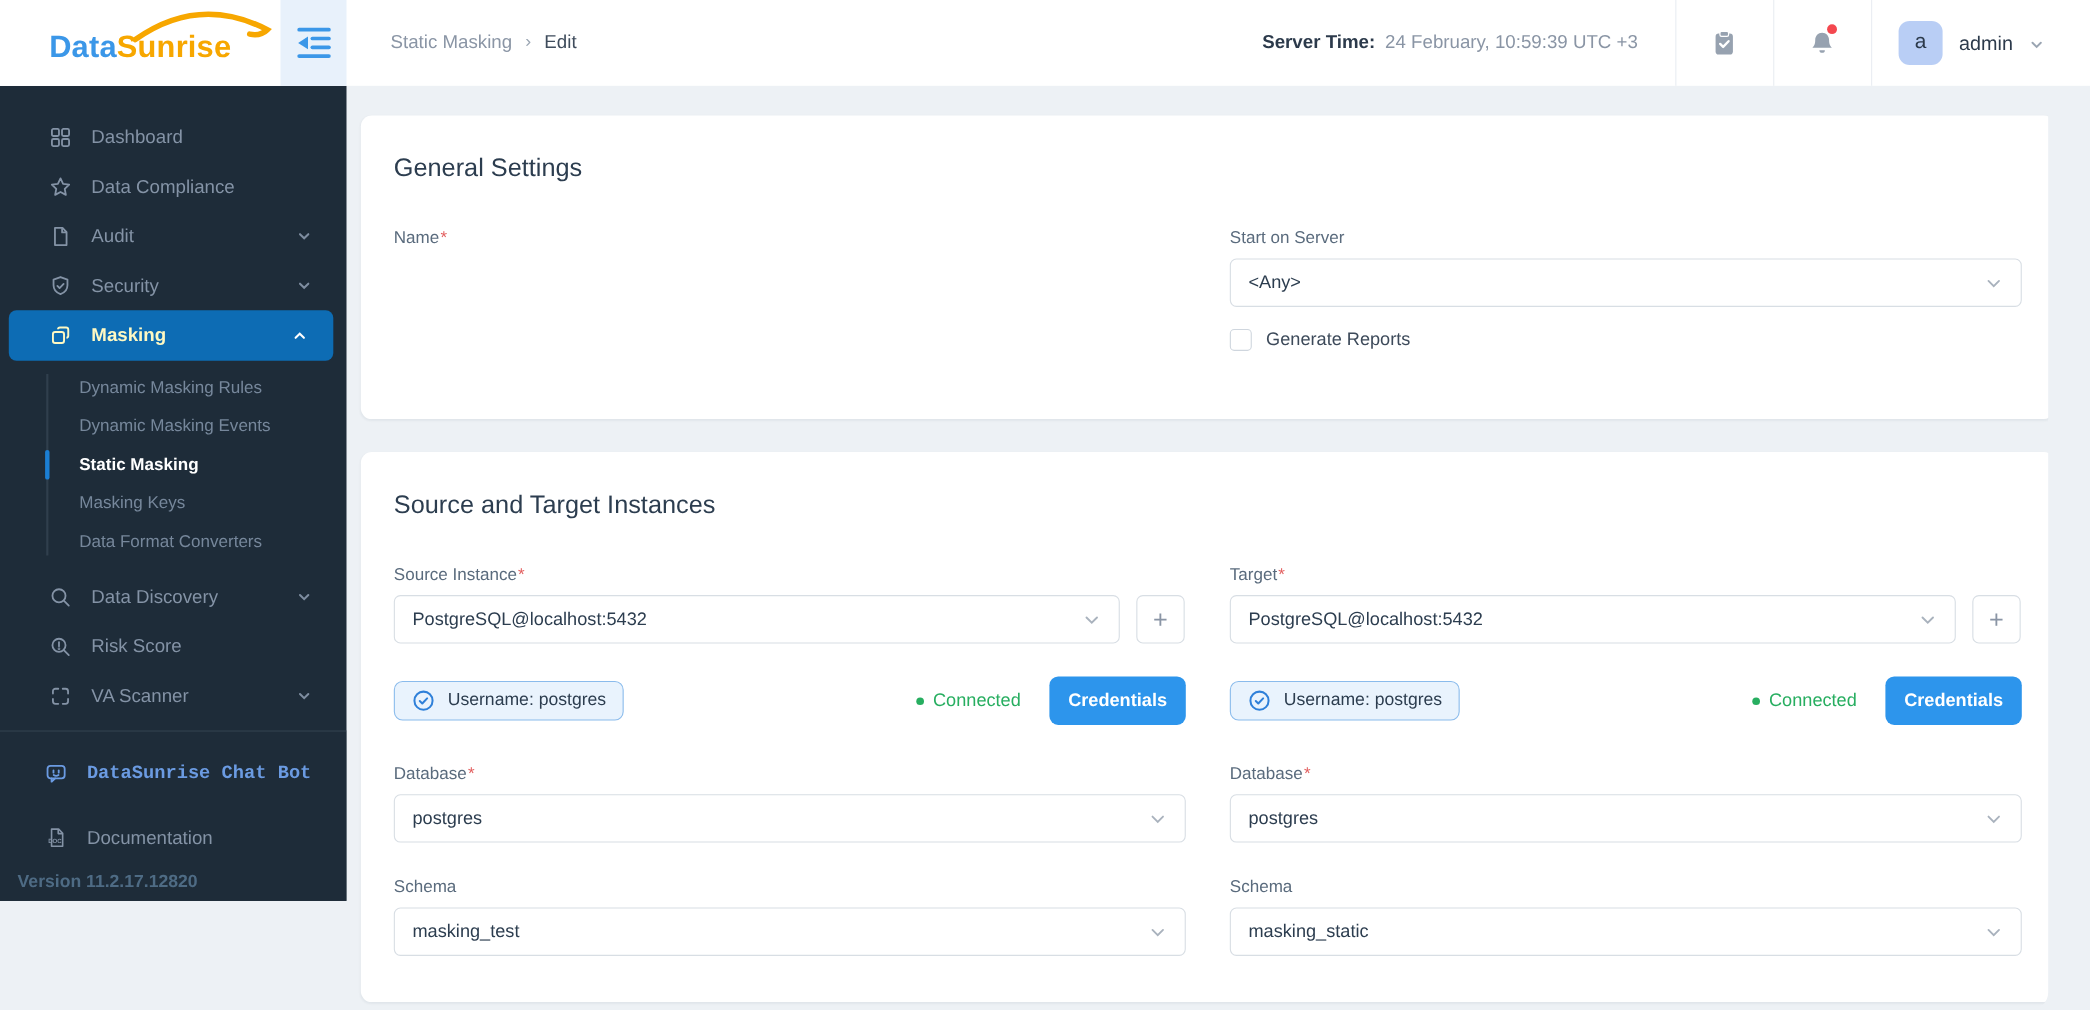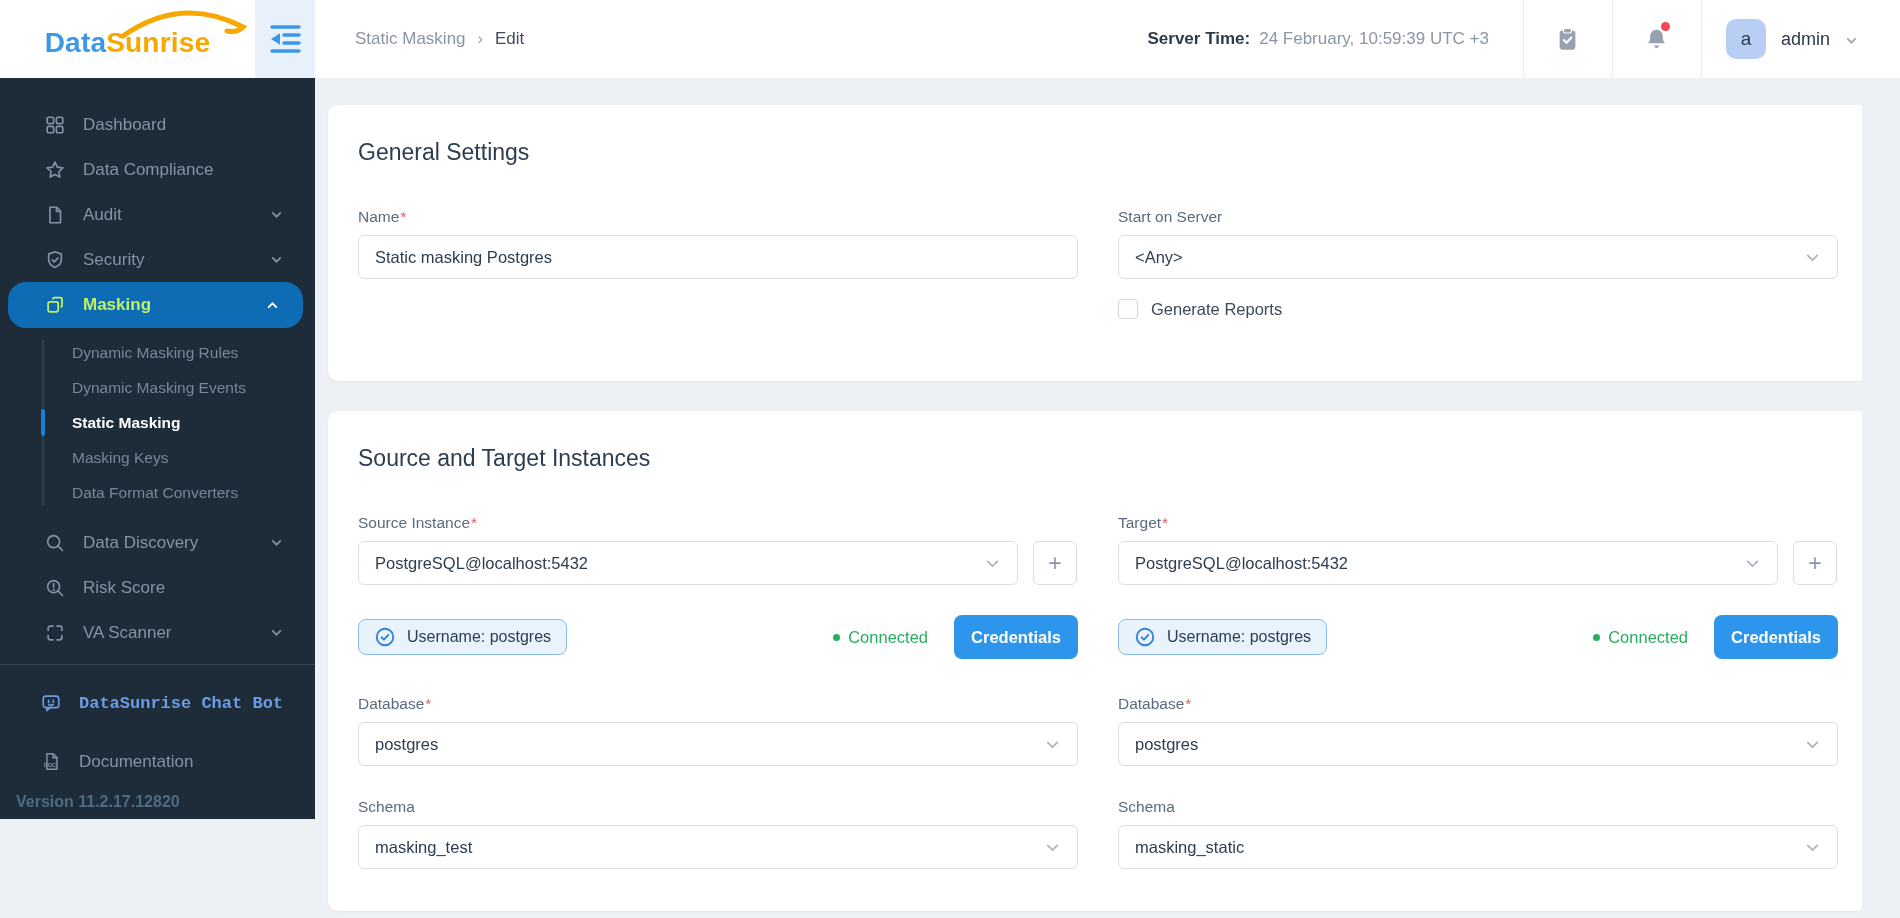--- a/index.html
+++ b/index.html
@@ -33,21 +33,21 @@
   .user-name { font-size:18px; color:#2c3a4b; }
   .user-caret { color:#9aa5b2; margin-top:2px; }
 
   
   .sidebar { position:absolute; top:78px; left:0; width:315px; height:741px; background:#1e2c39; overflow:hidden; z-index:10; }
   .nav { padding-top:24px; }
   .nav-item { height:45px; display:flex; align-items:center; padding:0 32px 0 44px; color:#8493a6; font-size:17px; gap:17px; cursor:pointer; white-space:nowrap; }
   .nav-icon { width:22px; height:22px; flex:none; display:flex; align-items:center; justify-content:center; }
   .nav-label { flex:1; }
   .nav-chevron { color:#7e8da0; display:flex; }
-  .nav-item.active { background:#0d6cb4; color:#bef264; margin:0 12px 0 8px; border-radius:18px; padding-left:36px; padding-right:24px; font-weight:bold; height:46px; }
+  .nav-item.active { background:#0d6cb4; color:#fef9c3; margin:0 12px 0 8px; border-radius:7px; padding-left:36px; padding-right:24px; font-weight:bold; height:46px; }
   .nav-item.active .nav-chevron { color:#fff; }
   .submenu { position:relative; margin:7px 0 10px; }
   .submenu-rail { position:absolute; left:42px; top:5px; bottom:5px; width:2px; background:#303f4d; }
   .sub-item { height:35px; display:flex; align-items:center; padding-left:72px; font-size:15.5px; color:#76879b; cursor:pointer; position:relative; white-space:nowrap; }
   .sub-item.active { color:#fff; font-weight:bold; }
   .sub-active-bar { position:absolute; left:41px; top:4px; bottom:4px; width:4px; background:#1b7fd4; border-radius:2px; }
   .sidebar-bottom { position:absolute; left:0; right:0; bottom:0; height:155px; background:#1e2c39; border-top:1px solid rgba(141,160,178,.22); padding-top:16px; }
   .bottom-item { height:45px; display:flex; align-items:center; padding:0 30px 0 40px; gap:17px; font-size:17px; color:#8493a6; cursor:pointer; white-space:nowrap; }
   .bottom-item.chatbot { color:#6b9be2; font-weight:bold;font-family:Liberation Mono, monospace; }
   .bottom-item.docs { margin-top:13px; }
@@ -348,21 +348,20 @@
   </div>
 </div>
 
 <div class="main">
 
   <div class="card card1">
     <h2 class="card-title">General Settings</h2>
     <div class="cols">
       <div class="col">
         <div class="field-label"><span>Name</span><span class="req">*</span></div>
-        <input class="text-input" type="text" value="Static masking Postgres" style="">
       </div>
       <div class="col">
         <div class="field-label">Start on Server</div>
         <div class="selectbox">
           <span>&lt;Any&gt;</span>
           <span class="sel-chevron">
               <svg width="17" height="17" viewBox="0 0 16 16">
                 <path d="M3.5 6l4.5 4.5L12.5 6" stroke="currentColor" stroke-width="1.6" fill="none" stroke-linecap="round"></path>
               </svg>
             </span>

